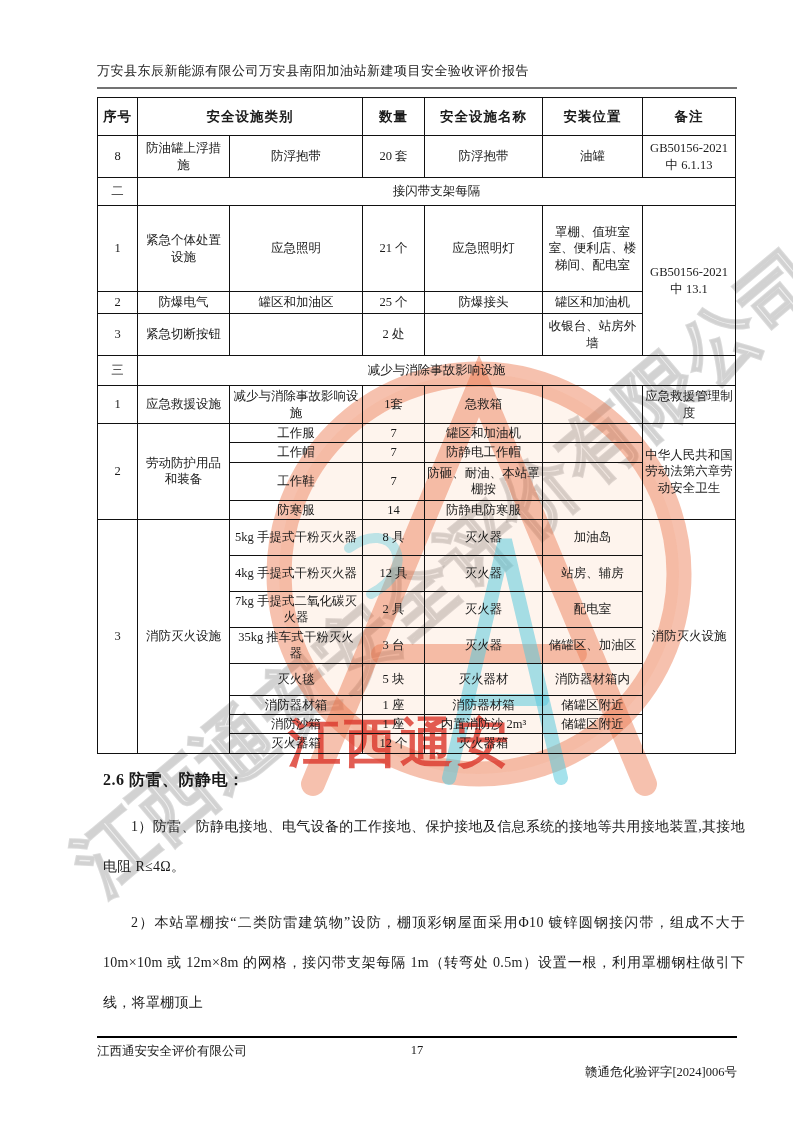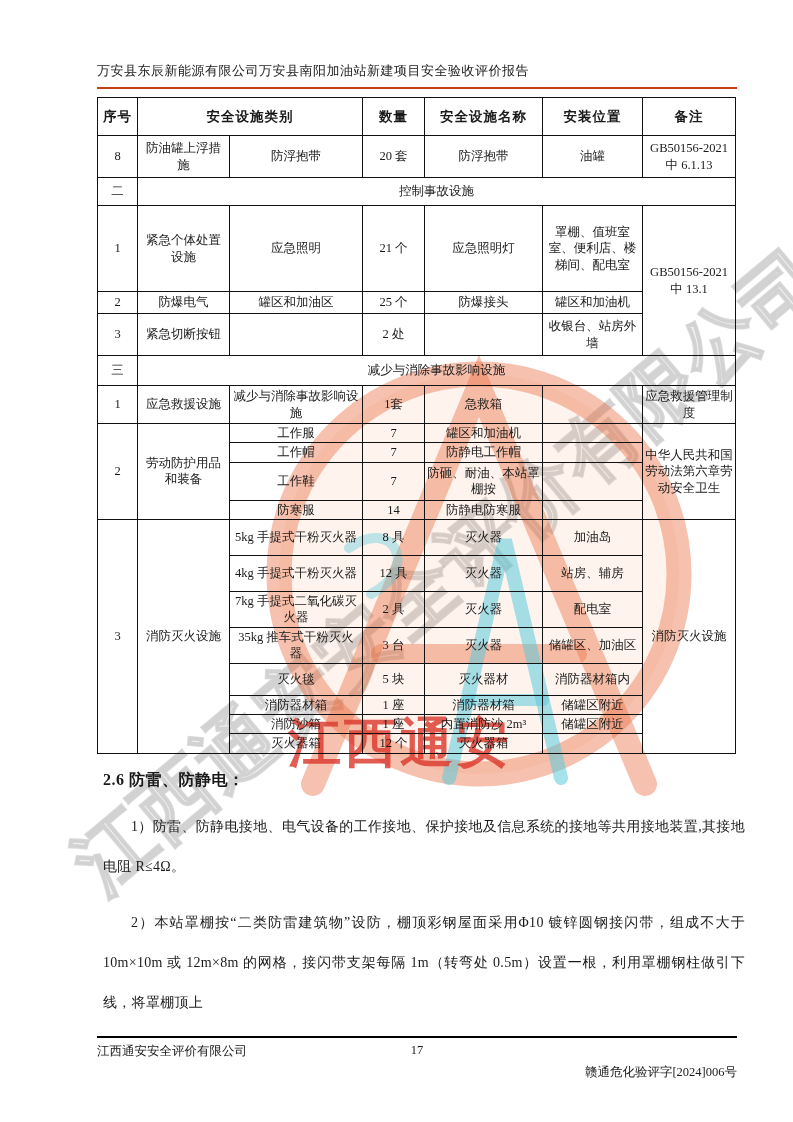--- a/index.html
+++ b/index.html
@@ -28,21 +28,21 @@
     -webkit-text-stroke:2px rgba(160,160,160,.38);
     font-family:"Liberation Sans","DejaVu Sans",sans-serif;
   }
 
   
   .content { position:absolute; inset:0; z-index:1; }
 
   .doc-header {
     position:absolute; left:97px; top:62px; width:640px;
     font-size:13px; letter-spacing:.5px;
-    padding-bottom:7px; border-bottom:2px solid #c2410c;
+    padding-bottom:7px; border-bottom:2px solid #737373;
   }
 
   .table-wrap { position:absolute; left:97px; top:97px; }
   table.facilities {
     border-collapse:collapse; table-layout:fixed; width:638px;
     font-size:12.5px; background:transparent;
   }
   table.facilities th, table.facilities td {
     border:1px solid #111; text-align:center; vertical-align:middle;
     padding:1px 2px; line-height:1.3; overflow:hidden; word-break:break-all;
@@ -111,21 +111,21 @@
               <td>8</td>
               <td>防油罐上浮措施</td>
               <td>防浮抱带</td>
               <td>20 套</td>
               <td>防浮抱带</td>
               <td>油罐</td>
               <td>GB50156-2021 中 6.1.13</td>
             </tr>
             <tr style="height: 28px;">
               <td>二</td>
-              <td colspan="6">控制事故设施</td>
+              <td colspan="6">接闪带支架每隔</td>
             </tr>
             <tr style="height: 86px;">
               <td>1</td>
               <td>紧急个体处置设施</td>
               <td>应急照明</td>
               <td>21 个</td>
               <td>应急照明灯</td>
               <td>罩棚、值班室室、便利店、楼梯间、配电室</td>
               <td rowspan="3">GB50156-2021 中 13.1</td>
             </tr>

